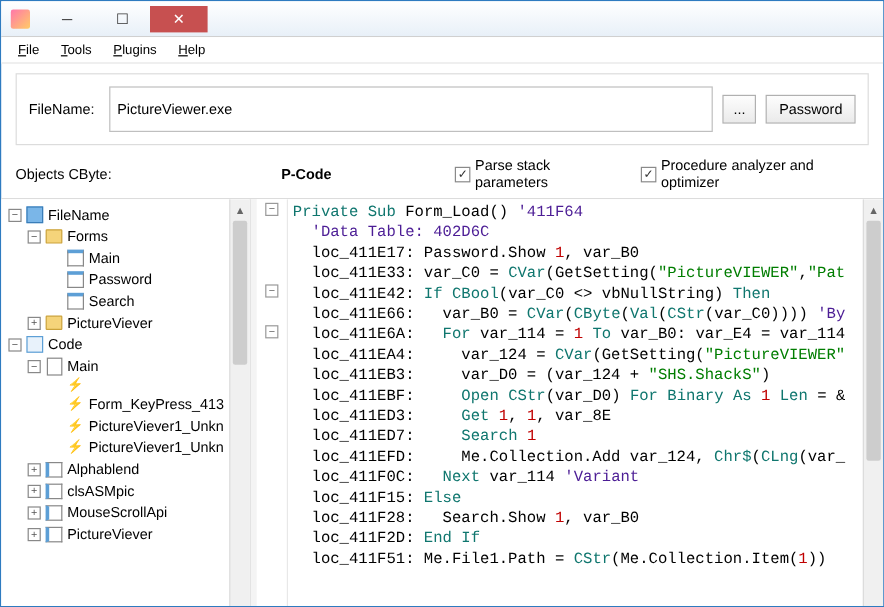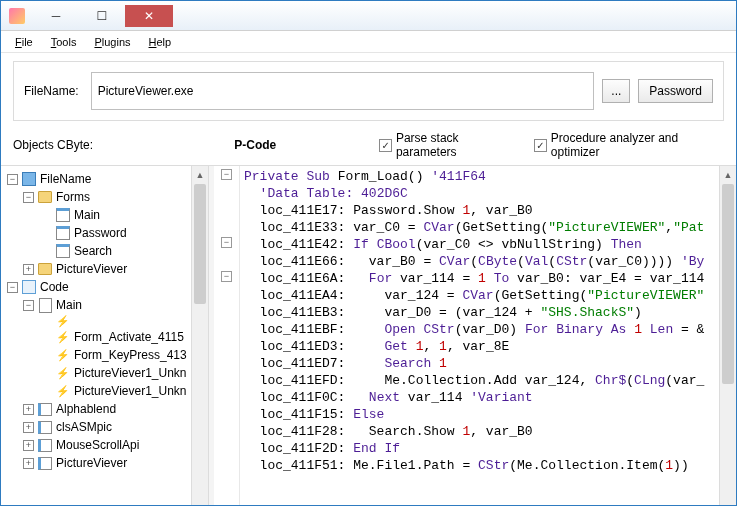--- a/index.html
+++ b/index.html
@@ -45,21 +45,21 @@
 .scrollbar-v .arr.up{top:0}.scrollbar-v .arr.down{bottom:0}
 .scrollbar-h { position:absolute; bottom:0; left:0; right:17px; height:17px; background:#f0f0f0; border-top:1px solid #dcdcdc; }
 .scrollbar-h .thumb { position:absolute; top:2px; bottom:2px; left:18px; width:80px; background:#cdcdcd; border-radius:2px; }
 .scrollbar-h .arr { position:absolute; top:0;bottom:0;width:17px; display:flex;align-items:center;justify-content:center;color:#666;font-size:9px; }
 .scrollbar-h .arr.l{left:0}.scrollbar-h .arr.r{right:0}
 .splitter { width:5px; background:#f4f4f4; cursor:col-resize; }
 .code-panel { flex:1; position:relative; background:#fff; overflow:hidden; }
 .gutter { position:absolute; left:0; top:0; bottom:17px; width:26px; background:#fff; border-right:1px solid #e8e8e8; }
 .gutter .fold { position:absolute; left:7px; width:11px;height:11px;border:1px solid #999;background:#fff;font-size:9px;line-height:9px;text-align:center;color:#666; }
 .code { position:absolute; left:26px; right:17px; top:0; bottom:17px; padding:2px 4px; font-family: Consolas, "Courier New", monospace; font-size:13px; line-height:17px; white-space:pre; overflow:hidden; }
-.kw { color:#4c1d95; }
+.kw { color:#0f766e; }
 .num { color:#c00000; }
 .str { color:#007d00; }
 .cm { color:#4c1d95; }
 </style>
 </head>
 <body>
 
 <div class="titlebar">
   <div class="titlebar-icon"></div>
   <div class="winbtns">
@@ -135,25 +135,20 @@
           <span>Code</span>
         </div>
       <div class="tree-node indent1">
           <span class="toggle">−</span>
           <span class="tree-icon ico-main"></span>
           <span>Main</span>
         </div>
       <div class="tree-node indent2">
           <span style="width:15px"></span>
           <span class="tree-icon ico-fn"></span>
-        </div>
-      <div class="tree-node indent2">
-          <span style="width:15px"></span>
-          <span class="tree-icon ico-fn"></span>
-          <span>Form_Activate_4115</span>
         </div>
       <div class="tree-node indent2">
           <span style="width:15px"></span>
           <span class="tree-icon ico-fn"></span>
           <span>Form_KeyPress_413</span>
         </div>
       <div class="tree-node indent2">
           <span style="width:15px"></span>
           <span class="tree-icon ico-fn"></span>
           <span>PictureViever1_Unkn</span>

